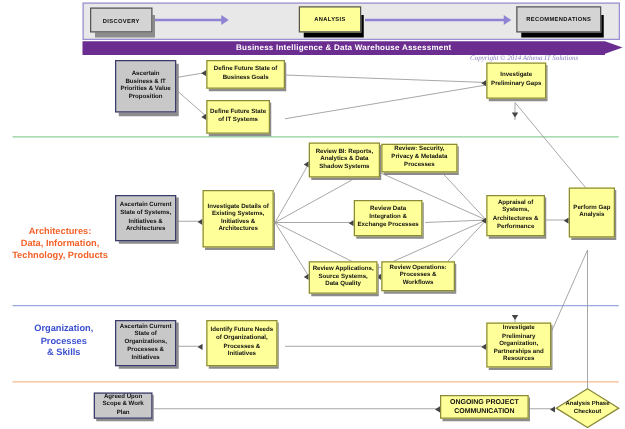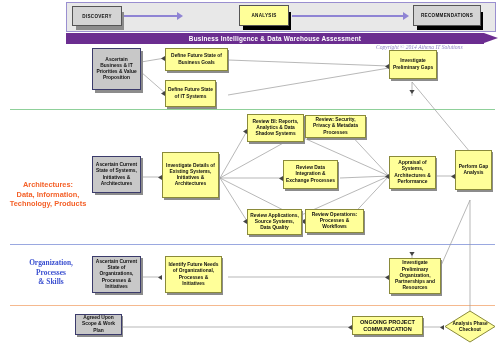--- a/index.html
+++ b/index.html
@@ -85,21 +85,21 @@
 
   <div class="copyright">Copyright © 2014 Athena IT Solutions</div>
 
   <div class="lane-sep" style="left:10px;top:109px;width:485px;background:#8fd09a;"></div>
   <div class="lane-sep" style="left:10px;top:244px;width:485px;background:#9aa8e0;"></div>
   <div class="lane-sep" style="left:10px;top:305px;width:485px;background:#f5b98f;"></div>
 
   <div class="lane-label" style="left:2px;top:160px;width:92px;color:#f4622a;margin-top:20px;">Architectures:
 Data, Information,
 Technology, Products</div>
-  <div class="lane-label" style="left:8px;top:258px;width:86px;color:#3a4fd0;font-family:Liberation Serif, serif;">Organization,
+  <div class="lane-label" style="left:8px;top:258px;width:86px;color:#3a4fd0;">Organization,
 Processes
 &amp; Skills</div>
 
   <svg id="wires">
     <g stroke="#9a9a9a" stroke-width="0.7" fill="none">
 
       <path d="M141,62 L165,58"></path>
       <path d="M141,72 L165,93"></path>
       <path d="M228,60 L389,66"></path>
       <path d="M228,95 L389,68"></path>

